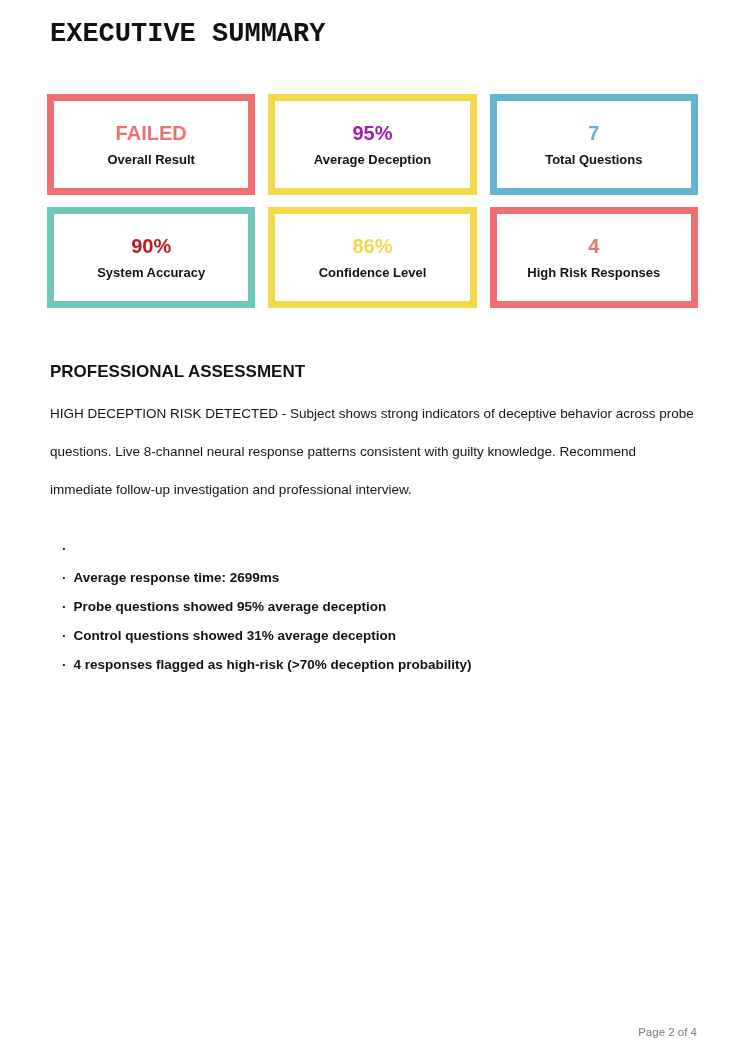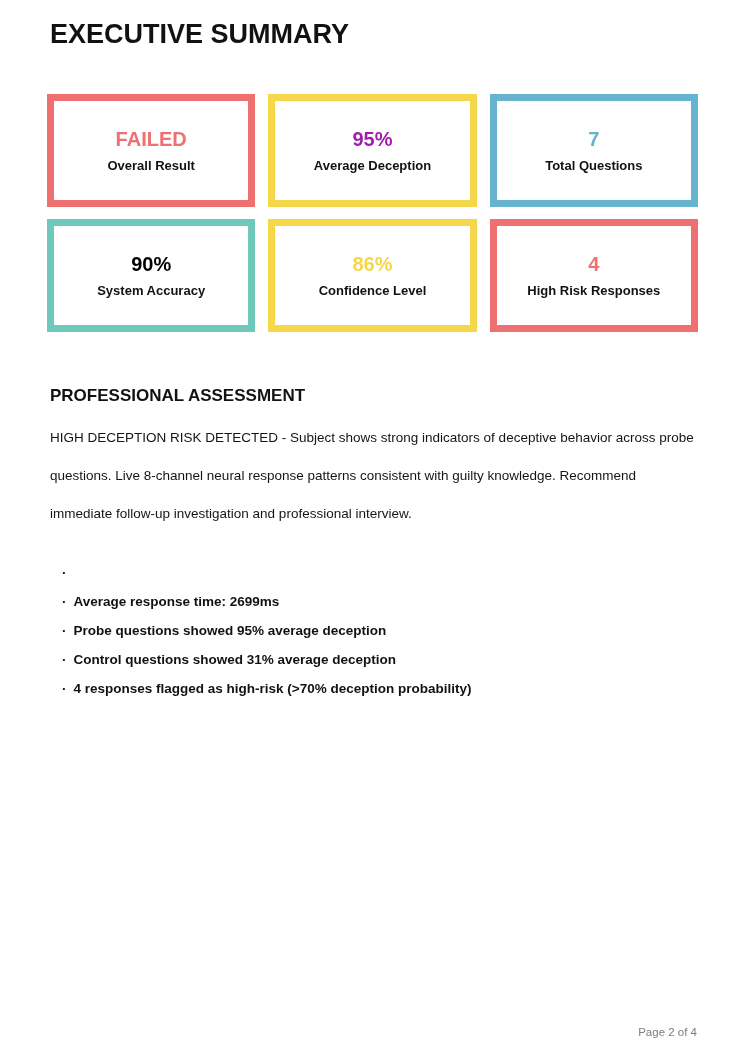--- a/index.html
+++ b/index.html
@@ -11,30 +11,31 @@
     font-family: "Liberation Sans", sans-serif;
     color: #111;
     overflow: hidden;
   }
   .page-title {
     margin: 19px 0 0 50px;
     font-size: 27px;
     line-height: 30px;
     font-weight: bold;
     color: #121212;
+    font-family: Liberation Mono, monospace;
   }
   .stats-grid {
     margin: 45px 45px 0 47px;
     display: grid;
     grid-template-columns: repeat(3, 1fr);
     column-gap: 13px;
     row-gap: 12px;
   }
   .stat-card {
-    height: 113px;
+    height: 101px;
     border: 7px solid #ccc;
     background: #fff;
     display: flex;
     flex-direction: column;
     align-items: center;
     justify-content: center;
     gap: 9px;
     text-align: center;
   }
   .stat-value {
@@ -104,21 +105,21 @@
   </div>
   <div class="stat-card" style="border-color: rgb(245, 215, 75);">
     <div class="stat-value" style="color: #a21caf;">95%</div>
     <div class="stat-label">Average Deception</div>
   </div>
   <div class="stat-card" style="border-color: rgb(101, 179, 204);">
     <div class="stat-value" style="color: rgb(101, 179, 204);">7</div>
     <div class="stat-label">Total Questions</div>
   </div>
   <div class="stat-card" style="border-color: rgb(111, 201, 187);">
-    <div class="stat-value" style="color: #000000;">90%</div>
+    <div class="stat-value" style="color: #b91c1c;">90%</div>
     <div class="stat-label">System Accuracy</div>
   </div>
   <div class="stat-card" style="border-color: rgb(245, 215, 75);">
     <div class="stat-value" style="color: rgb(245, 215, 75);">86%</div>
     <div class="stat-label">Confidence Level</div>
   </div>
   <div class="stat-card" style="border-color: rgb(238, 112, 112);">
     <div class="stat-value" style="color: rgb(238, 112, 112);">4</div>
     <div class="stat-label">High Risk Responses</div>
   </div>

